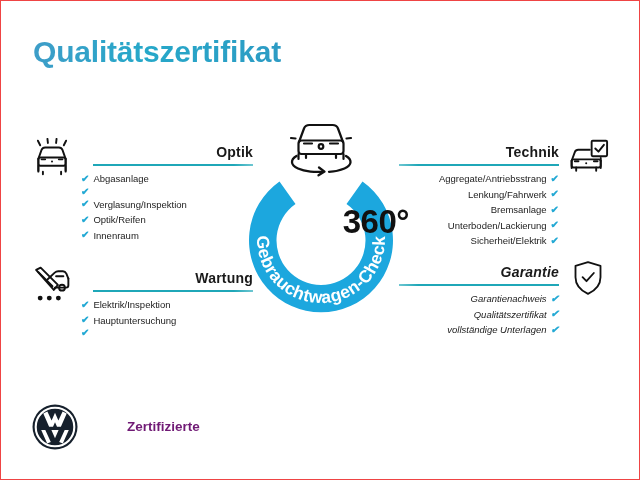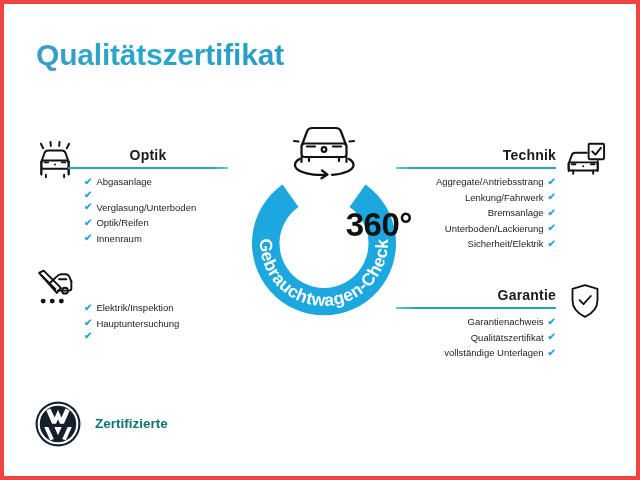--- a/index.html
+++ b/index.html
@@ -6,21 +6,21 @@
   html, body {
     width: 640px; height: 480px;
     background: #ffffff;
     font-family: "Liberation Sans", sans-serif;
     overflow: hidden;
   }
   #page {
     position: relative;
     width: 640px; height: 480px;
     background: #ffffff;
-    border: 4px solid #ef4444;
+    border: 1px solid #ef4444;
     overflow: hidden;
   }
 
   
   #title {
     position: absolute;
     left: 32px; top: 34px;
     font-size: 30px;
     font-weight: bold;
     letter-spacing: -0.2px;
@@ -42,21 +42,21 @@
     display: flex; align-items: center; justify-content: center;
   }
   .quad.left  .icon-wrap { left: 4px; }
   .quad.right .icon-wrap { right: 4px; }
 
   .head-row {
     position: absolute;
     top: 6px;
     width: 160px;
   }
-  .quad.left  .head-row { left: 40px; text-align: center; }
+  .quad.left  .head-row { left: 68px; text-align: right; }
   .quad.right .head-row { right: 56px; text-align: right; }
 
   .head-title {
     font-size: 14px;
     font-weight: bold;
     color: #1a1a1a;
     letter-spacing: 0.2px;
     line-height: 18px;
     white-space: nowrap;
   }
@@ -126,23 +126,24 @@
   
   #footer {
     position: absolute;
     left: 30px; bottom: 28px;
     display: flex; align-items: center; gap: 13px;
   }
   #footer .vw-logo { width: 48px; height: 48px; flex: 0 0 auto; }
   #footer .vw-text {
     font-size: 13.5px;
     font-weight: bold;
-    color: #0f766e;
+    color: #701a75;
     line-height: 18px;
     white-space: nowrap;
+    margin-left: 35px;
   }
 </style>
 </head>
 <body>
 
 <div id="page">
 
   <div id="title">Qualitätszertifikat</div>
 
   <div class="quad left" style="left:24px; top:136px; width:216px; height:120px;">
@@ -168,21 +169,21 @@
     <ul class="item-list">
       <li>
           <span class="check">✔</span>
           <span class="txt">Abgasanlage</span>
         </li>
       <li>
           <span class="check">✔</span>
         </li>
       <li>
           <span class="check">✔</span>
-          <span class="txt">Verglasung/Unterboden</span>
+          <span class="txt">Verglasung/Inspektion</span>
         </li>
       <li>
           <span class="check">✔</span>
           <span class="txt">Optik/Reifen</span>
         </li>
       <li>
           <span class="check">✔</span>
           <span class="txt">Innenraum</span>
         </li>
     </ul>
@@ -195,20 +196,24 @@
         <path d="M9 9 L24.5 24.5"></path>
         <path d="M19 17 L27 9.5 C28.2 8.4 29.4 8 30.8 8 L36 8 C37.8 8 39 9 39.8 10.6 L42 16"></path>
         <path d="M42 16 L42 23.5 C42 25 41 26 39.6 26 L27 26"></path>
         <path d="M28.5 13.5 L36.5 13.5"></path>
         <circle cx="35" cy="26" r="3.2"></circle>
         <circle cx="11" cy="37.5" r="2.7" fill="#111" stroke="none"></circle>
         <circle cx="21" cy="37.5" r="2.7" fill="#111" stroke="none"></circle>
         <circle cx="31" cy="37.5" r="2.7" fill="#111" stroke="none"></circle>
       </svg>
     </div>
+    <div class="head-row">
+      <div class="head-title">Wartung</div>
+      <div class="head-rule"></div>
+    </div>
     <ul class="item-list">
       <li>
           <span class="check">✔</span>
           <span class="txt">Elektrik/Inspektion</span>
         </li>
       <li>
           <span class="check">✔</span>
           <span class="txt">Hauptuntersuchung</span>
         </li>
       <li>
@@ -252,21 +257,21 @@
           <span class="check">✔</span>
           <span class="txt">Unterboden/Lackierung</span>
         </li>
       <li>
           <span class="check">✔</span>
           <span class="txt">Sicherheit/Elektrik</span>
         </li>
     </ul>
   </div>
 
-  <div class="quad right" style="right:24px; top:276px; width:216px; height:100px;">
+  <div class="quad right" style="right:24px; top:256px; width:216px; height:100px;font-style:italic;">
     <div class="icon-wrap">
       <svg viewBox="0 0 48 44" width="40" height="38" fill="none" stroke="#111" stroke-width="2.2" stroke-linecap="round" stroke-linejoin="round">
         <path d="M24 3 L39 7.5 L39 21 C39 30.5 32.5 37 24 41 C15.5 37 9 30.5 9 21 L9 7.5 Z"></path>
         <path d="M17.5 21 L22.2 25.8 L31 16"></path>
       </svg>
     </div>
     <div class="head-row">
       <div class="head-title">Garantie</div>
       <div class="head-rule"></div>
     </div>

